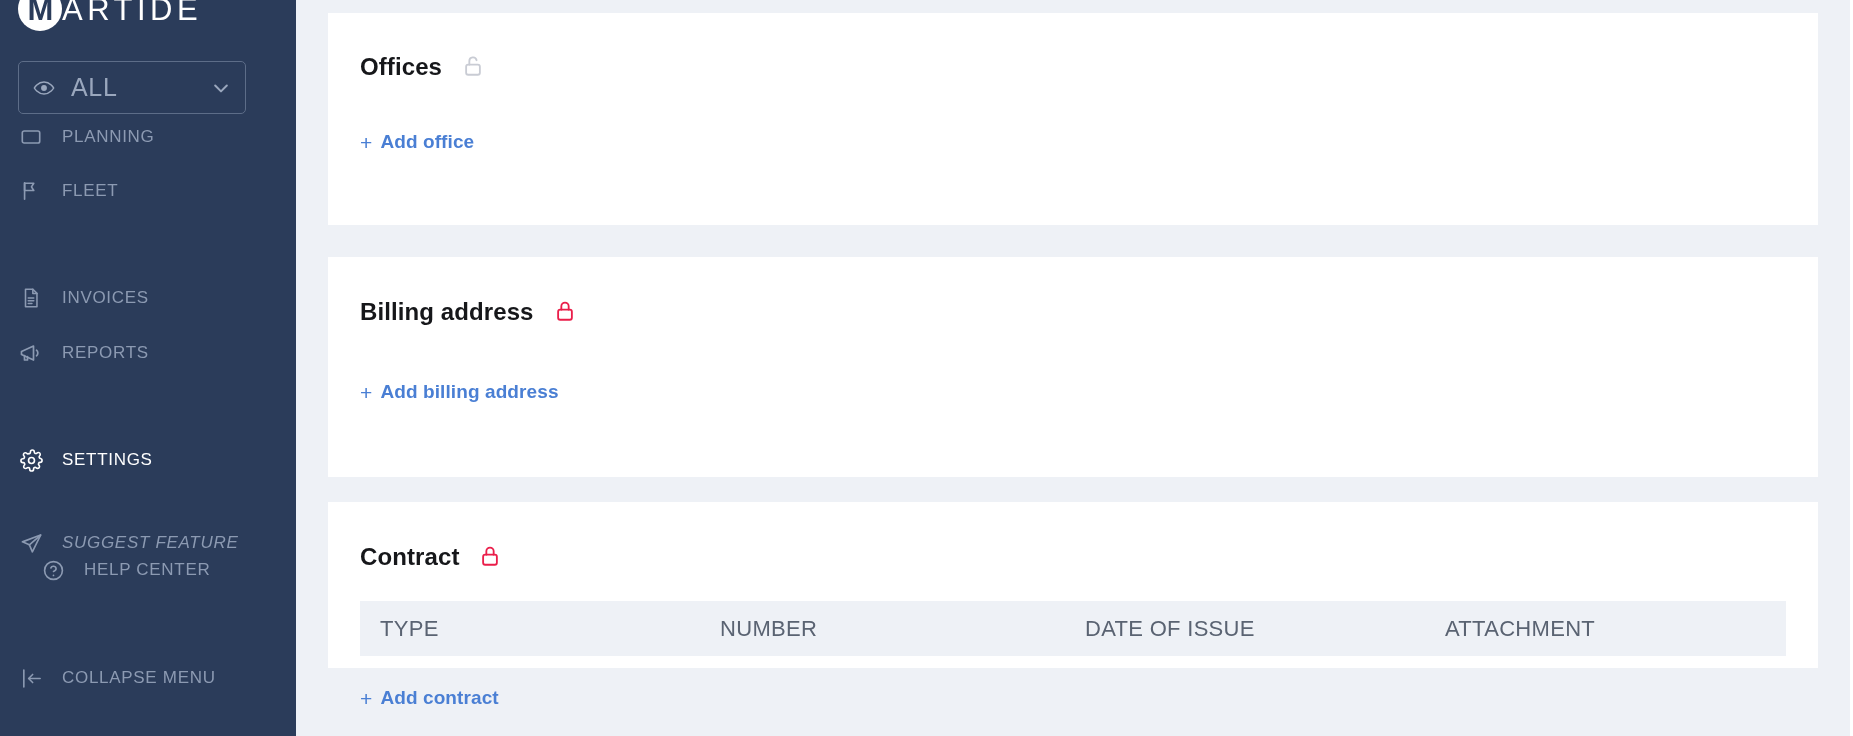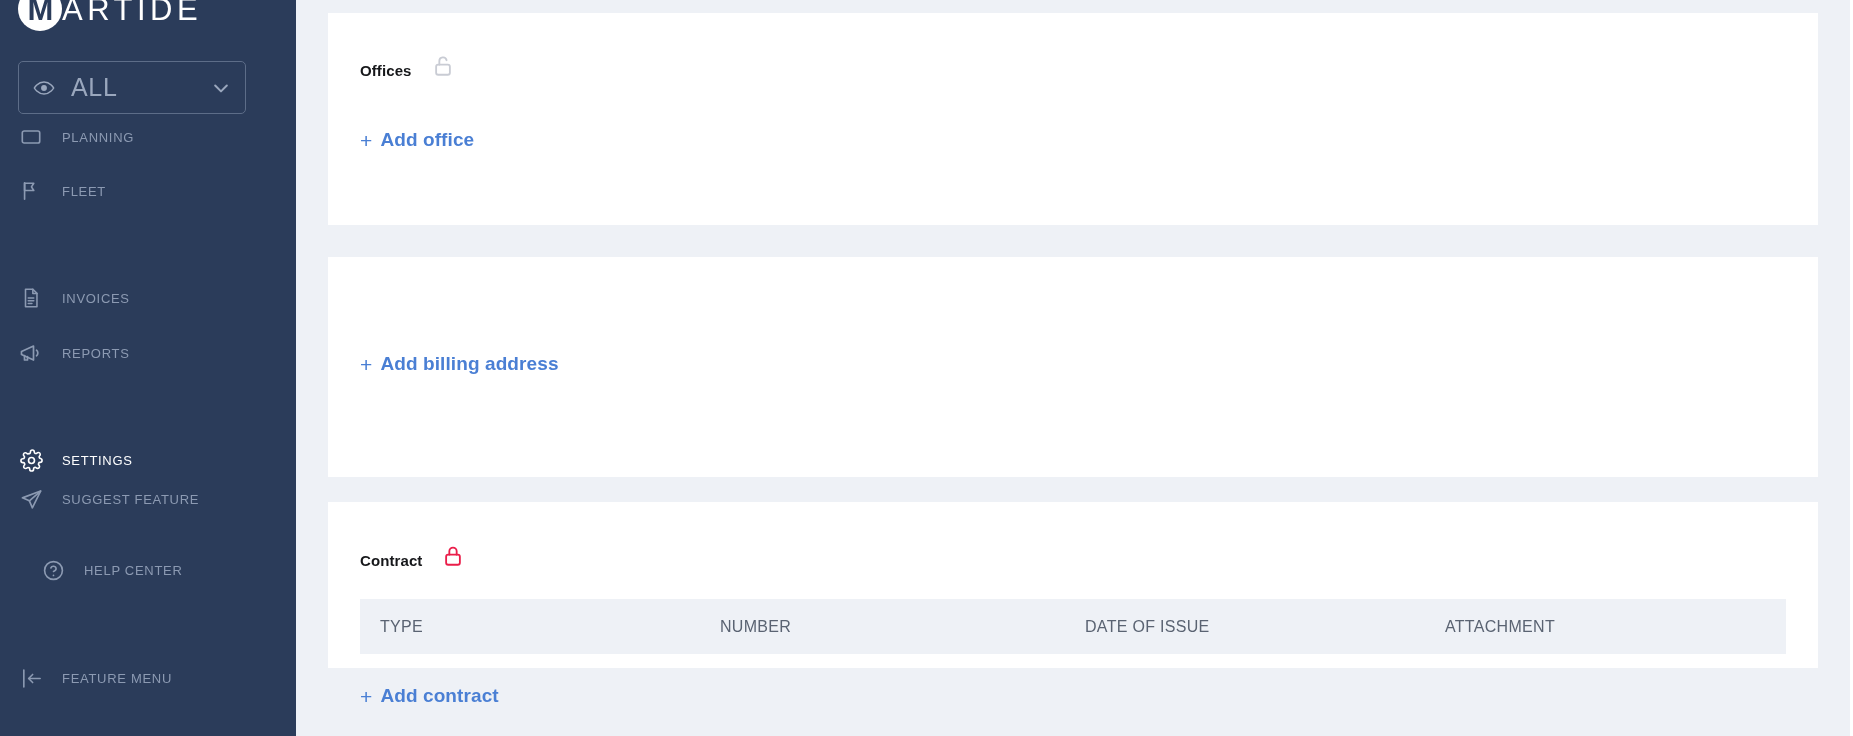--- a/index.html
+++ b/index.html
@@ -90,21 +90,21 @@
   
   .nav-item {
     position: absolute;
     left: 0;
     width: 296px;
     height: 46px;
     display: flex;
     align-items: center;
     padding-left: 18px;
     color: #8c9ab2;
-    font-size: 13px;
+    font-size: 17px;
     letter-spacing: 0.7px;
   }
   .nav-item.active { color: #ffffff; text-align: center; }
   .nav-item .ico {
     width: 26px; height: 26px;
     flex: 0 0 26px;
     display: flex;
     align-items: center;
     justify-content: center;
   }
@@ -120,23 +120,23 @@
   }
   .card {
     position: absolute;
     left: 32px;
     width: 1490px;
     background: #ffffff;
   }
   .card-pad { padding: 0 32px; }
   .sec-title {
     display: flex;
-    align-items: flex-end;
+    align-items: flex-start;
     gap: 20px;
-    font-size: 15px;
+    font-size: 24px;
     font-weight: 700;
     color: #16171a;
     letter-spacing: 0.1px;
   }
   .lock { width: 22px; height: 26px; display:block; }
   .add-link {
     display: inline-flex;
     align-items: center;
     gap: 8px;
     color: #4a7fd4;
@@ -151,21 +151,21 @@
   
   .tbl-head {
     display: flex;
     background: #eef1f6;
     height: 55px;
     align-items: center;
     margin: 0 32px;
     width: 1426px;
   }
   .tbl-head .th {
-    font-size: 16px;
+    font-size: 22px;
     color: #5a6372;
     letter-spacing: 0.3px;
     font-weight: 400;
   }
   .th.c0 { width: 360px; padding-left: 20px; }
   .th.c1 { width: 365px; }
   .th.c2 { width: 360px; }
   .th.c3 { width: 300px; }
 
   
@@ -251,21 +251,21 @@
     <div class="nav-item active" style="top:437px;">
       <span class="ico">
         <svg viewBox="0 0 24 24" width="23" height="23" fill="none" stroke="#ffffff" stroke-width="1.7" stroke-linecap="round" stroke-linejoin="round">
           <circle cx="12" cy="12" r="3.1"></circle>
           <path d="M19.4 15a1.6 1.6 0 00.32 1.77l.06.06a2 2 0 11-2.83 2.83l-.06-.06a1.6 1.6 0 00-1.77-.32 1.6 1.6 0 00-.97 1.47V21a2 2 0 11-4 0v-.11a1.6 1.6 0 00-1.05-1.46 1.6 1.6 0 00-1.77.32l-.06.06a2 2 0 11-2.83-2.83l.06-.06a1.6 1.6 0 00.32-1.77 1.6 1.6 0 00-1.47-.97H3a2 2 0 110-4h.11a1.6 1.6 0 001.46-1.05 1.6 1.6 0 00-.32-1.77l-.06-.06a2 2 0 112.83-2.83l.06.06a1.6 1.6 0 001.77.32h.08A1.6 1.6 0 0010.9 3.1V3a2 2 0 114 0v.11a1.6 1.6 0 00.97 1.47 1.6 1.6 0 001.77-.32l.06-.06a2 2 0 112.83 2.83l-.06.06a1.6 1.6 0 00-.32 1.77v.08a1.6 1.6 0 001.47.97H21a2 2 0 110 4h-.11a1.6 1.6 0 00-1.47.97z"></path>
         </svg>
       </span>
       <span class="txt">SETTINGS</span>
     </div>
 
-    <div class="nav-item" style="top:476px;">
+    <div class="nav-item" style="top:520px;font-style:italic;">
       <span class="ico">
         <svg viewBox="0 0 24 24" width="23" height="23" fill="none" stroke="#8c9ab2" stroke-width="1.7" stroke-linecap="round" stroke-linejoin="round">
           <path d="M21.5 3.2L2.5 10.3l7.3 3.1 3.1 7.3z"></path>
             <path d="M21.5 3.2L9.8 13.4"></path>
         </svg>
       </span>
       <span class="txt">SUGGEST FEATURE</span>
     </div>
 
     <div class="nav-item" style="top:547px;padding-left:40px;">
@@ -280,21 +280,21 @@
     </div>
 
     <div class="nav-item" style="top:655px;">
       <span class="ico">
         <svg viewBox="0 0 24 24" width="23" height="23" fill="none" stroke="#8c9ab2" stroke-width="1.7" stroke-linecap="round" stroke-linejoin="round">
           <path d="M4 3.2v17.6"></path>
             <path d="M21 12H9.2"></path>
             <path d="M13.2 7.8L9 12l4.2 4.2"></path>
         </svg>
       </span>
-      <span class="txt">FEATURE MENU</span>
+      <span class="txt">COLLAPSE MENU</span>
     </div>
   </div>
 
   <div id="main">
 
     <div class="card" style="top:13px; height:212px;">
       <div class="card-pad" style="padding-top:40px;">
         <div class="sec-title">
           <span>Offices</span>
           <span class="lock">
@@ -308,20 +308,29 @@
           <span class="add-link">
             <span class="plus">+</span>
             <span>Add office</span>
           </span>
         </div>
       </div>
     </div>
 
     <div class="card" style="top:257px; height:220px;">
       <div class="card-pad" style="padding-top:41px;">
+        <div class="sec-title">
+          <span>Billing address</span>
+          <span class="lock">
+            <svg viewBox="0 0 24 26" width="22" height="26" fill="none" stroke="#ea1e4a" stroke-width="2" stroke-linecap="round" stroke-linejoin="round">
+              <rect x="4.5" y="11.5" width="15" height="11" rx="2.2"></rect>
+              <path d="M8 11.5V7.8a4 4 0 018 0v3.7"></path>
+            </svg>
+          </span>
+        </div>
         <div style="margin-top:55px;">
           <span class="add-link">
             <span class="plus">+</span>
             <span>Add billing address</span>
           </span>
         </div>
       </div>
     </div>
 
     <div class="card" style="top:502px; height:166px;">

